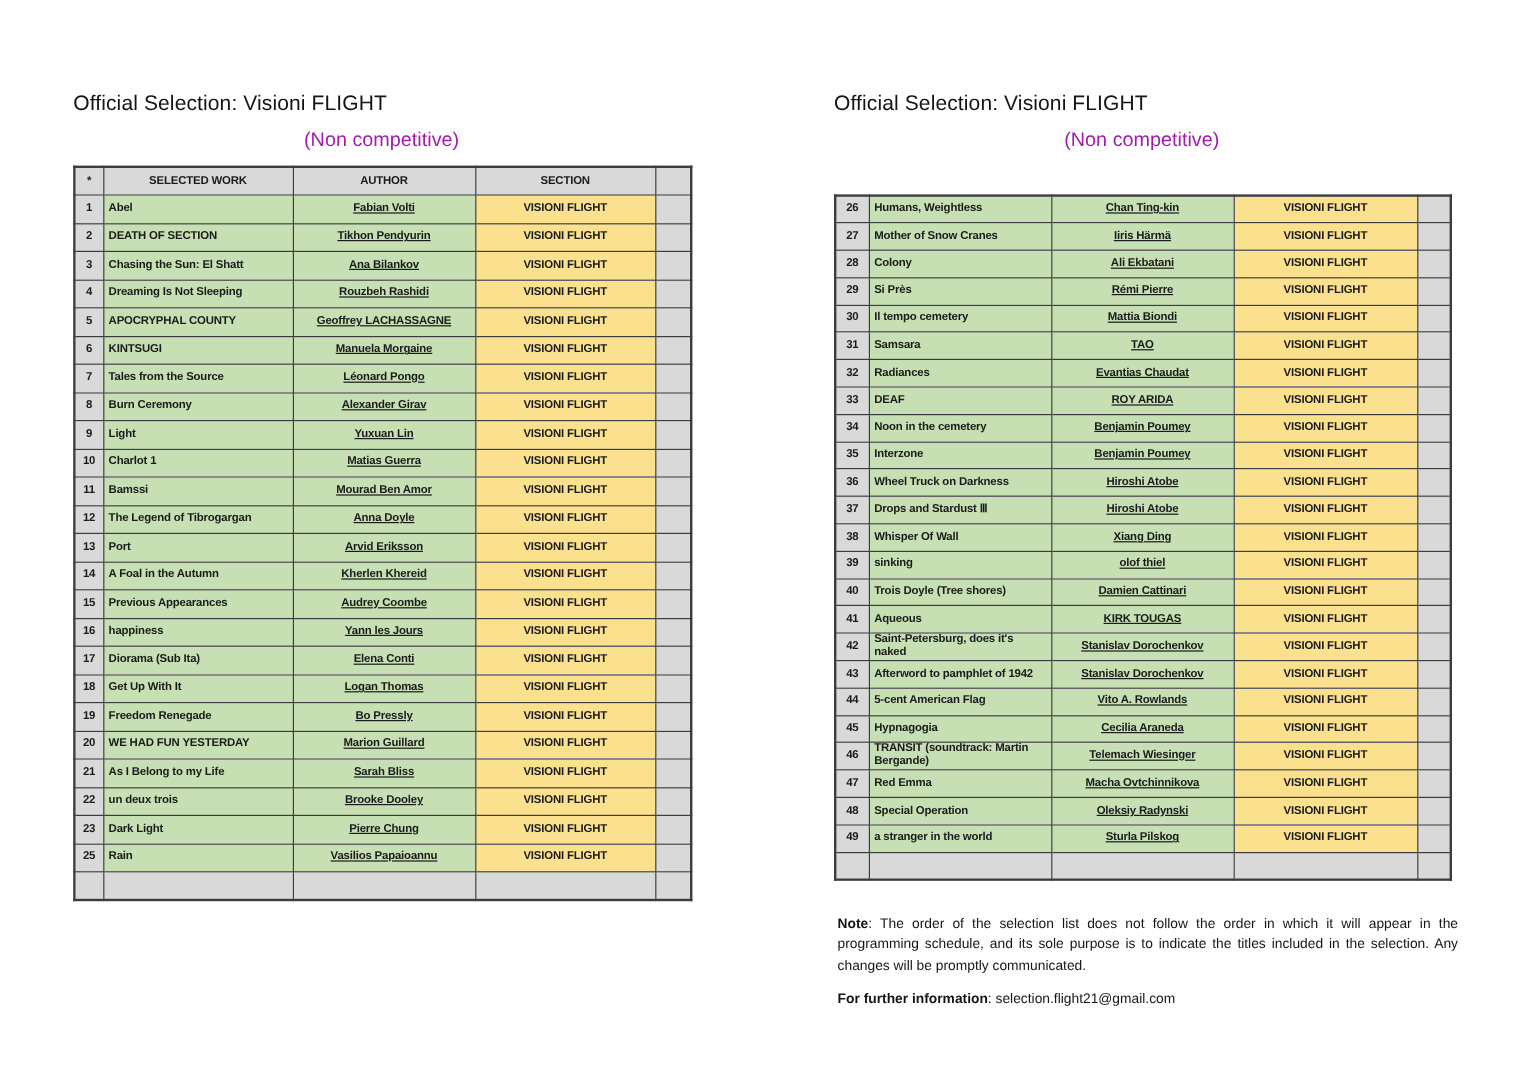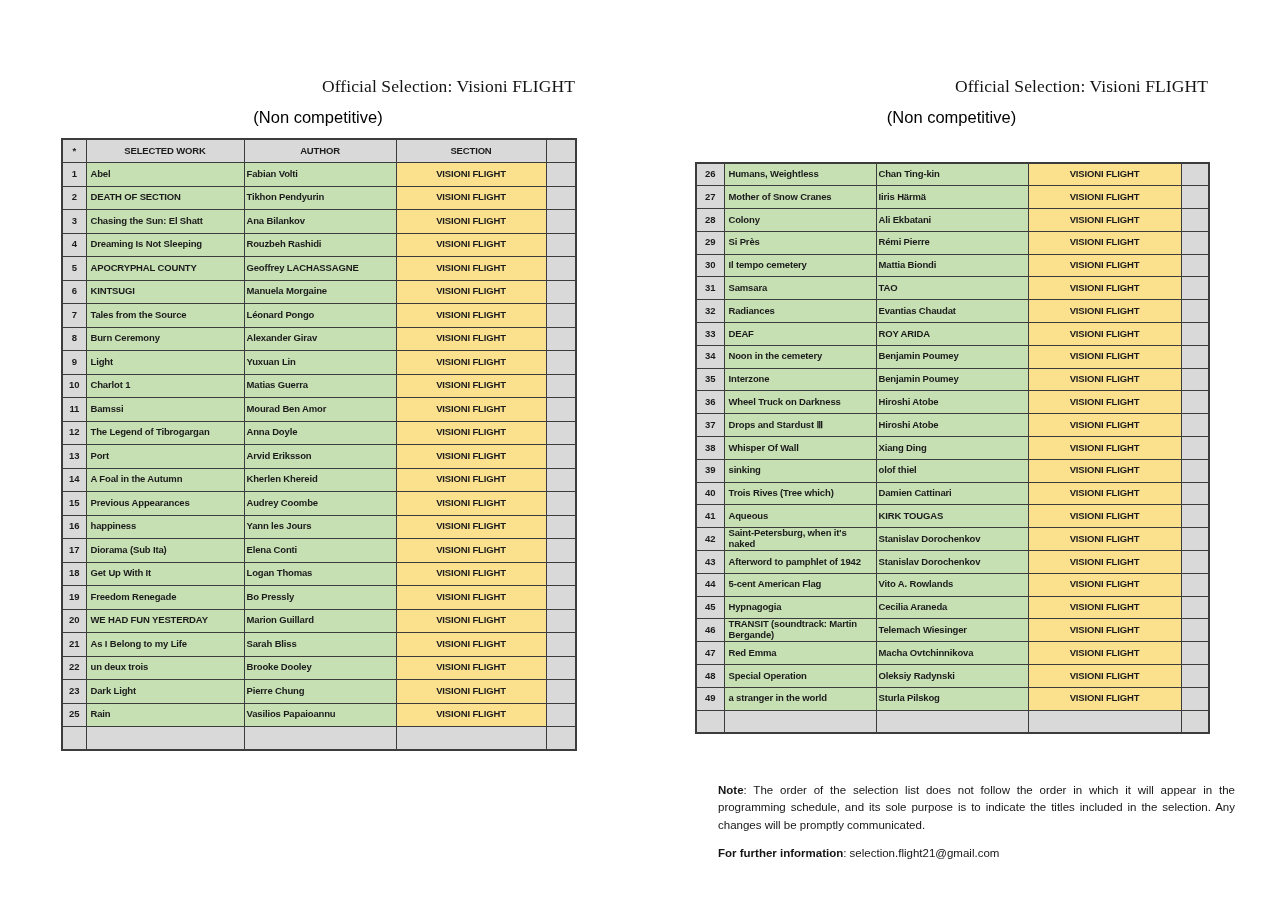--- a/index.html
+++ b/index.html
@@ -14,31 +14,30 @@
   .canvas{
     position:relative;
     width:1269px;height:897px;
     background:#ffffff;
     font-family:"Liberation Sans", sans-serif;
     color:var(--ink);
     overflow:hidden;
   }
   .title-line1{
     position:absolute;
-    text-align:right;
+    text-align:left;
     font-size:17.5px;
     letter-spacing:.1px;
     color:#141414;
-    font-family:Liberation Serif, serif;
   }
   .title-line2{
     position:absolute;
     text-align:center;
     font-size:16.5px;
-    color:#000000;
+    color:#a21caf;
   }
   table.sel{
     position:absolute;
     border-collapse:collapse;
     table-layout:fixed;
     border:2px solid var(--border);
     font-size:9.5px;
     font-weight:bold;
     letter-spacing:-0.15px;
     line-height:1.15;
@@ -47,21 +46,21 @@
   table.sel td,table.sel th{
     border:1px solid var(--border);
     vertical-align:middle;
     overflow:hidden;
   }
   table.sel-left tr{height:23.5px;}
   table.sel-right tr{height:22.8px;}
   th.h{background:var(--gray);text-align:center;font-weight:bold;}
   td.c-num{background:var(--gray);text-align:center;}
   td.c-work{background:var(--green);text-align:left;padding-left:4px;padding-right:2px;}
-  td.c-author{background:var(--green);text-align:left;padding:0 2px;}
+  td.c-author{background:var(--green);text-align:center;padding:0 2px;text-decoration:underline;}
   td.c-section{background:var(--yellow);text-align:center;}
   td.c-spacer{background:var(--gray);}
   td.c-empty{background:var(--gray);}
   .footer-block{
     position:absolute;
     font-size:11.5px;
     line-height:1.5;
     color:#151515;
   }
   .note-para{text-align:justify;}
@@ -377,35 +376,35 @@
         </tr>
         <tr>
           <td class="c-num">39</td>
           <td class="c-work">sinking</td>
           <td class="c-author">olof thiel</td>
           <td class="c-section">VISIONI FLIGHT</td>
           <td class="c-spacer"></td>
         </tr>
         <tr>
           <td class="c-num">40</td>
-          <td class="c-work">Trois Rives (Tree which)</td>
+          <td class="c-work">Trois Doyle (Tree shores)</td>
           <td class="c-author">Damien Cattinari</td>
           <td class="c-section">VISIONI FLIGHT</td>
           <td class="c-spacer"></td>
         </tr>
         <tr>
           <td class="c-num">41</td>
           <td class="c-work">Aqueous</td>
           <td class="c-author">KIRK TOUGAS</td>
           <td class="c-section">VISIONI FLIGHT</td>
           <td class="c-spacer"></td>
         </tr>
         <tr>
           <td class="c-num">42</td>
-          <td class="c-work">Saint-Petersburg, when it's naked</td>
+          <td class="c-work">Saint-Petersburg, does it's naked</td>
           <td class="c-author">Stanislav Dorochenkov</td>
           <td class="c-section">VISIONI FLIGHT</td>
           <td class="c-spacer"></td>
         </tr>
         <tr>
           <td class="c-num">43</td>
           <td class="c-work">Afterword to pamphlet of 1942</td>
           <td class="c-author">Stanislav Dorochenkov</td>
           <td class="c-section">VISIONI FLIGHT</td>
           <td class="c-spacer"></td>
@@ -455,18 +454,18 @@
         <tr>
           <td class="c-empty"></td>
           <td class="c-empty"></td>
           <td class="c-empty"></td>
           <td class="c-empty"></td>
           <td class="c-empty"></td>
         </tr>
       </tbody>
   </table>
 
-  <div class="footer-block" style="left:718px;top:762px;width:517px;margin-top:20px;">
+  <div class="footer-block" style="left:698px;top:762px;width:517px;">
     <div class="note-para"><span class="lbl">Note</span><span>: The order of the selection list does not follow the order in which it will appear in the programming schedule, and its sole purpose is to indicate the titles included in the selection. Any changes will be promptly communicated.</span></div>
     <div class="info-line"><span class="lbl">For further information</span><span>: selection.flight21@gmail.com</span></div>
   </div>
 
 </div>
 
 </body></html>

